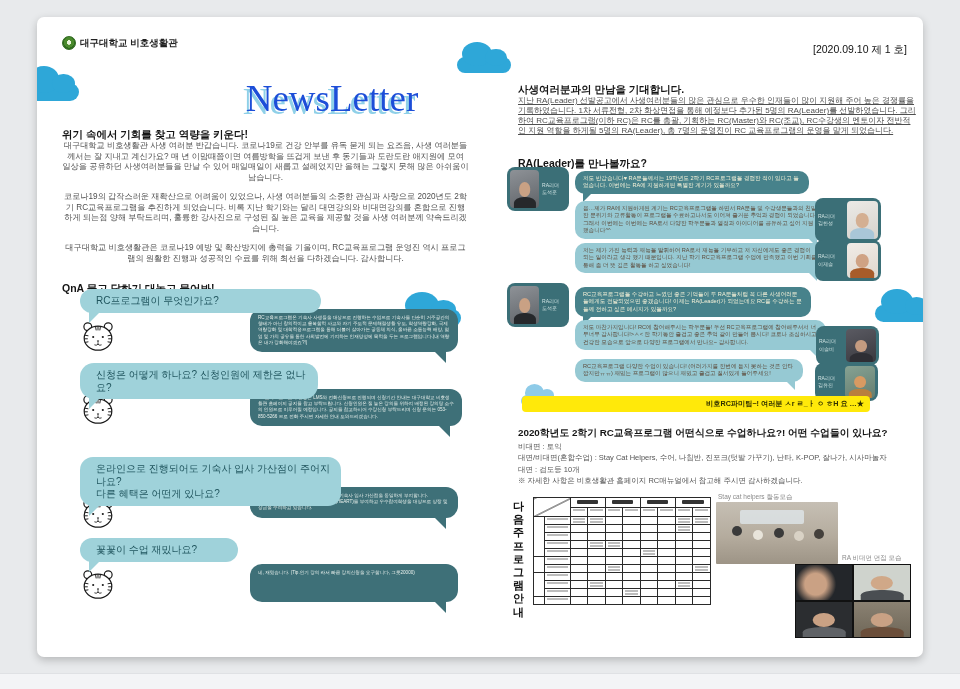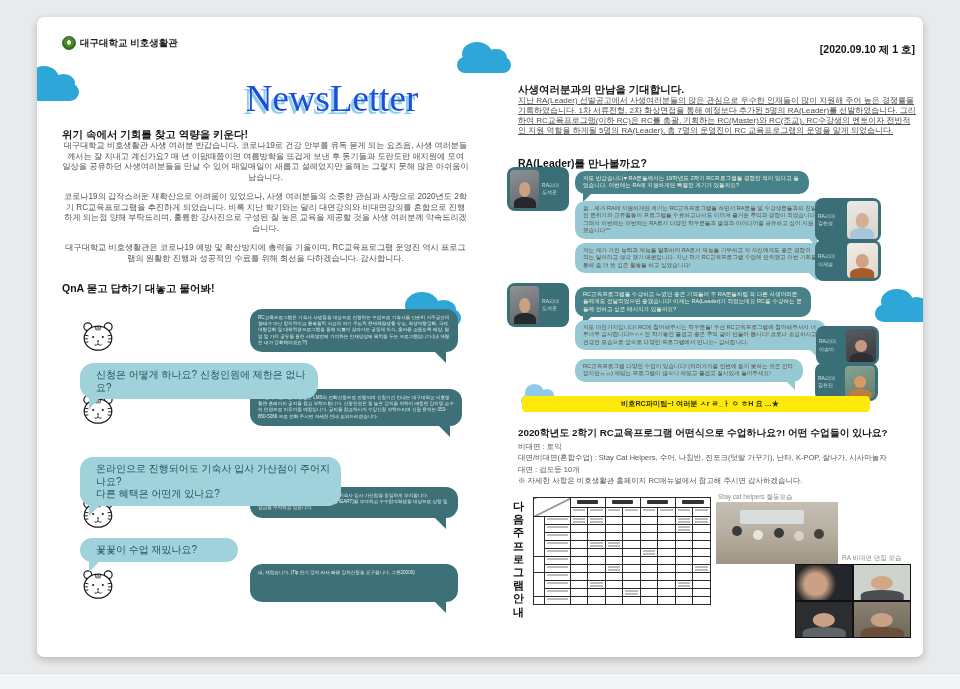--- a/index.html
+++ b/index.html
@@ -32,21 +32,21 @@
       padding:6px 10px 5px 16px;z-index:3;line-height:1.25;}
   .qb::after{content:"";position:absolute;left:9px;bottom:-10px;border:7px solid transparent;
       border-top-color:#9fd2da;border-left-color:#9fd2da;}
   .ab{position:absolute;background:#3e7078;border-radius:12px;color:#e9f0ec;font-size:4.6px;
       line-height:1.35;padding:6px 8px;z-index:2;}
   .ab::after{content:"";position:absolute;right:12px;bottom:-11px;border:8px solid transparent;
       border-top-color:#3e7078;border-right-color:#3e7078;}
   .tiger{position:absolute;width:36px;height:34px;z-index:2;}
   .tiger svg{width:100%;height:100%;}
   
-  .issue{position:absolute;right:8px;top:26px;font-size:10.5px;font-weight:bold;color:#101010;z-index:2;}
+  .issue{position:absolute;right:16px;top:26px;font-size:10.5px;font-weight:normal;color:#101010;z-index:2;}
   .cb{position:absolute;border-radius:10px;font-size:5.6px;line-height:1.32;padding:4px 8px;z-index:2;}
   .cb.dark{background:#47828b;color:#f6f2d8;}
   .cb.dark::after{content:"";position:absolute;left:8px;bottom:-8px;border:6px solid transparent;
       border-top-color:#47828b;border-left-color:#47828b;}
   .cb.light{background:#96c9d3;color:#5d4a3a;}
   .cb.light::after{content:"";position:absolute;right:8px;bottom:-8px;border:6px solid transparent;
       border-top-color:#96c9d3;border-right-color:#96c9d3;}
   .ra-card{position:absolute;background:#3b6f77;border-radius:8px;display:flex;gap:3px;padding:3px;z-index:3;}
   .ra-card.flip{flex-direction:row-reverse;}
   .ra-photo{flex:0 0 52%;border-radius:4px;position:relative;overflow:hidden;}
@@ -110,20 +110,21 @@
 
   <div class="h" style="left:25px;top:111px;" data-bind="left.intro_heading">위기 속에서 기회를 찾고 역량을 키운다!</div>
   <div class="body-text" style="left:25px;top:124px;width:407px;">
     <p data-bind="left.paragraphs.0">대구대학교 비호생활관 사생 여러분 반갑습니다. 코로나19로 건강 안부를 유독 묻게 되는 요즈음, 사생 여러분들께서는 잘 지내고 계신가요? 매 년 이맘때쯤이면 여름방학을 뜨겁게 보낸 후 동기들과 도란도란 애지원에 모여 일상을 공유하던 사생여러분들을 만날 수 있어 매일매일이 새롭고 설레었지만 올해는 그렇지 못해 많은 아쉬움이 남습니다.</p>
     <p data-bind="left.paragraphs.1">코로나19의 갑작스러운 재확산으로 어려움이 있었으나, 사생 여러분들의 소중한 관심과 사랑으로 2020년도 2학기 RC교육프로그램을 추진하게 되었습니다. 비록 지난 학기와는 달리 대면강의와 비대면강의를 혼합으로 진행하게 되는점 양해 부탁드리며, 훌륭한 강사진으로 구성된 질 높은 교육을 제공할 것을 사생 여러분께 약속드리겠습니다.</p>
     <p data-bind="left.paragraphs.2">대구대학교 비호생활관은 코로나19 예방 및 확산방지에 총력을 기울이며, RC교육프로그램 운영진 역시 프로그램의 원활한 진행과 성공적인 수료를 위해 최선을 다하겠습니다. 감사합니다.</p>
   </div>
 
   <div class="h" style="left:25px;top:265px;" data-bind="left.qna_heading">QnA 묻고 답하기 대놓고 물어봐!</div>
 
+  <div class="qb" style="left:43px;top:272px;width:215px;"><span data-bind="left.qna.0.q">RC프로그램이 무엇인가요?</span></div>
   <div class="tiger" style="left:43px;top:303px;"><svg viewBox="0 0 60 54" xmlns="http://www.w3.org/2000/svg">
         <circle cx="13" cy="10" r="6.5" fill="#fff" stroke="#1a1a1a" stroke-width="2"></circle>
         <circle cx="47" cy="10" r="6.5" fill="#fff" stroke="#1a1a1a" stroke-width="2"></circle>
         <ellipse cx="30" cy="29" rx="23" ry="20" fill="#fff" stroke="#1a1a1a" stroke-width="2"></ellipse>
         <path d="M26 10 L27 16 M30 9 L30 16 M34 10 L33 16 M8 24 L14 25 M7 30 L13 30 M8 36 L14 35 M52 24 L46 25 M53 30 L47 30 M52 36 L46 35" stroke="#1a1a1a" stroke-width="1.6" fill="none"></path>
         <circle cx="22" cy="27" r="1.8" fill="#1a1a1a"></circle>
         <circle cx="38" cy="27" r="1.8" fill="#1a1a1a"></circle>
         <path d="M28 33 h4 l-2 3 z" fill="#1a1a1a"></path>
         <path d="M30 36 v3 M30 39 q-3 3 -6 1 M30 39 q3 3 6 1" stroke="#1a1a1a" stroke-width="1.4" fill="none"></path>
       </svg></div>
@@ -225,21 +226,21 @@
   <div class="cb light" style="left:538px;top:342px;width:212px;"><span data-bind="right.chat.5.text">RC교육프로그램 다양한 수업이 있습니다! (여러가지를 한번에 듣지 못하는 것은 안타깝지만ㅠㅠ) 재밌는 프로그램이 많으니 재밌고 즐겁고 질서있게 들어주세요!</span></div>
   <div class="ra-card flip" style="left:778px;top:346px;width:57px;height:32px;">
     <div class="ra-photo photo ph-kyj"></div>
     <div class="ra-label">
       <span data-bind="right.ra_cards.5.role">RA리더</span>
         <span data-bind="right.ra_cards.5.name">김유진</span>
     </div>
   </div>
 
   <div class="banner" style="left:485px;top:379px;width:336px;">
-    <div style="text-align:center;padding-left:8px;" data-bind="right.banner.line2">비호RC파미팀~! 여러분 ㅅr ㄹ_ㅏ ㅇ ㅎH 요 …★</div>
+    <div style="text-align:right;padding-left:8px;" data-bind="right.banner.line2">비호RC파미팀~! 여러분 ㅅr ㄹ_ㅏ ㅇ ㅎH 요 …★</div>
   </div>
 
   <div class="h" style="left:481px;top:410px;font-size:9.8px;" data-bind="right.program_heading">2020학년도 2학기 RC교육프로그램 어떤식으로 수업하나요?! 어떤 수업들이 있나요?</div>
   <div class="program-lines" style="left:481px;top:424px;width:408px;">
     <div data-bind="right.program_lines.1">비대면 : 토익</div>
     <div data-bind="right.program_lines.0">대면/비대면(혼합수업) : Stay Cat Helpers, 수어, 나침반, 진포크(텃밭 가꾸기), 난타, K-POP, 잘나가, 시사마놀자</div>
     <div data-bind="right.program_lines.2">대면 : 검도등 10개</div>
     <div data-bind="right.program_lines.3">※ 자세한 사항은 비호생활관 홈페이지 RC매뉴얼에서 참고해 주시면 감사하겠습니다.</div>
   </div>
 

